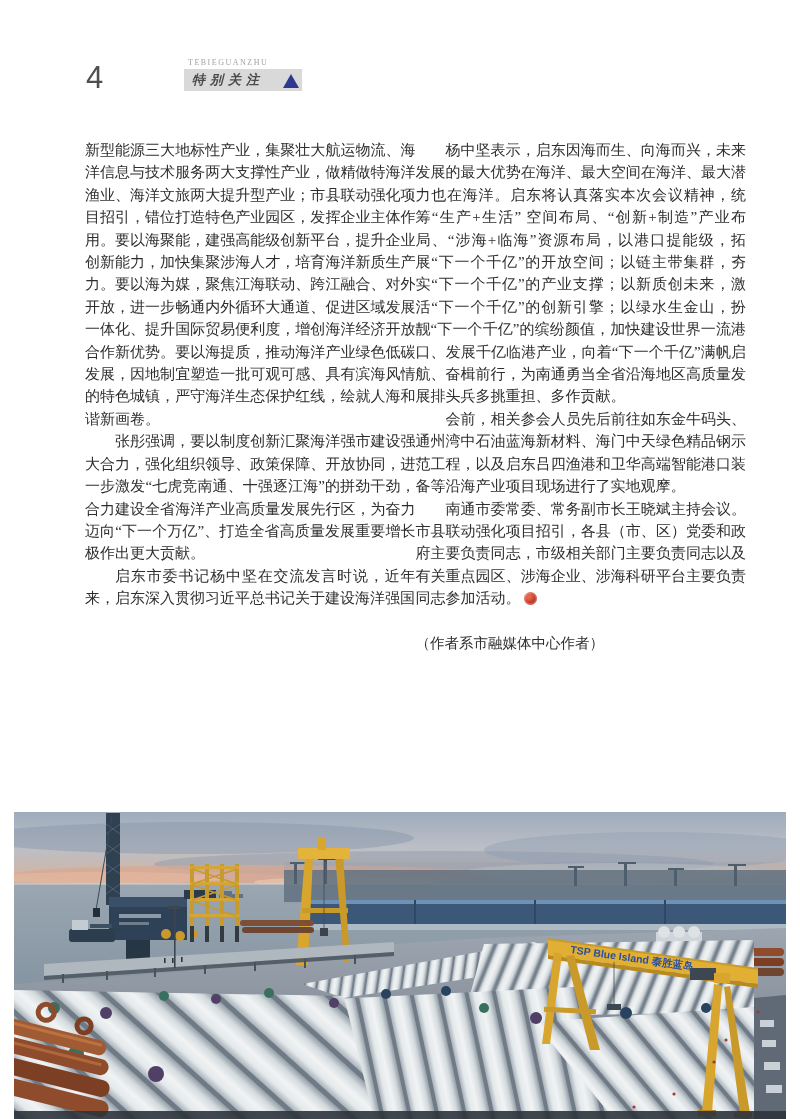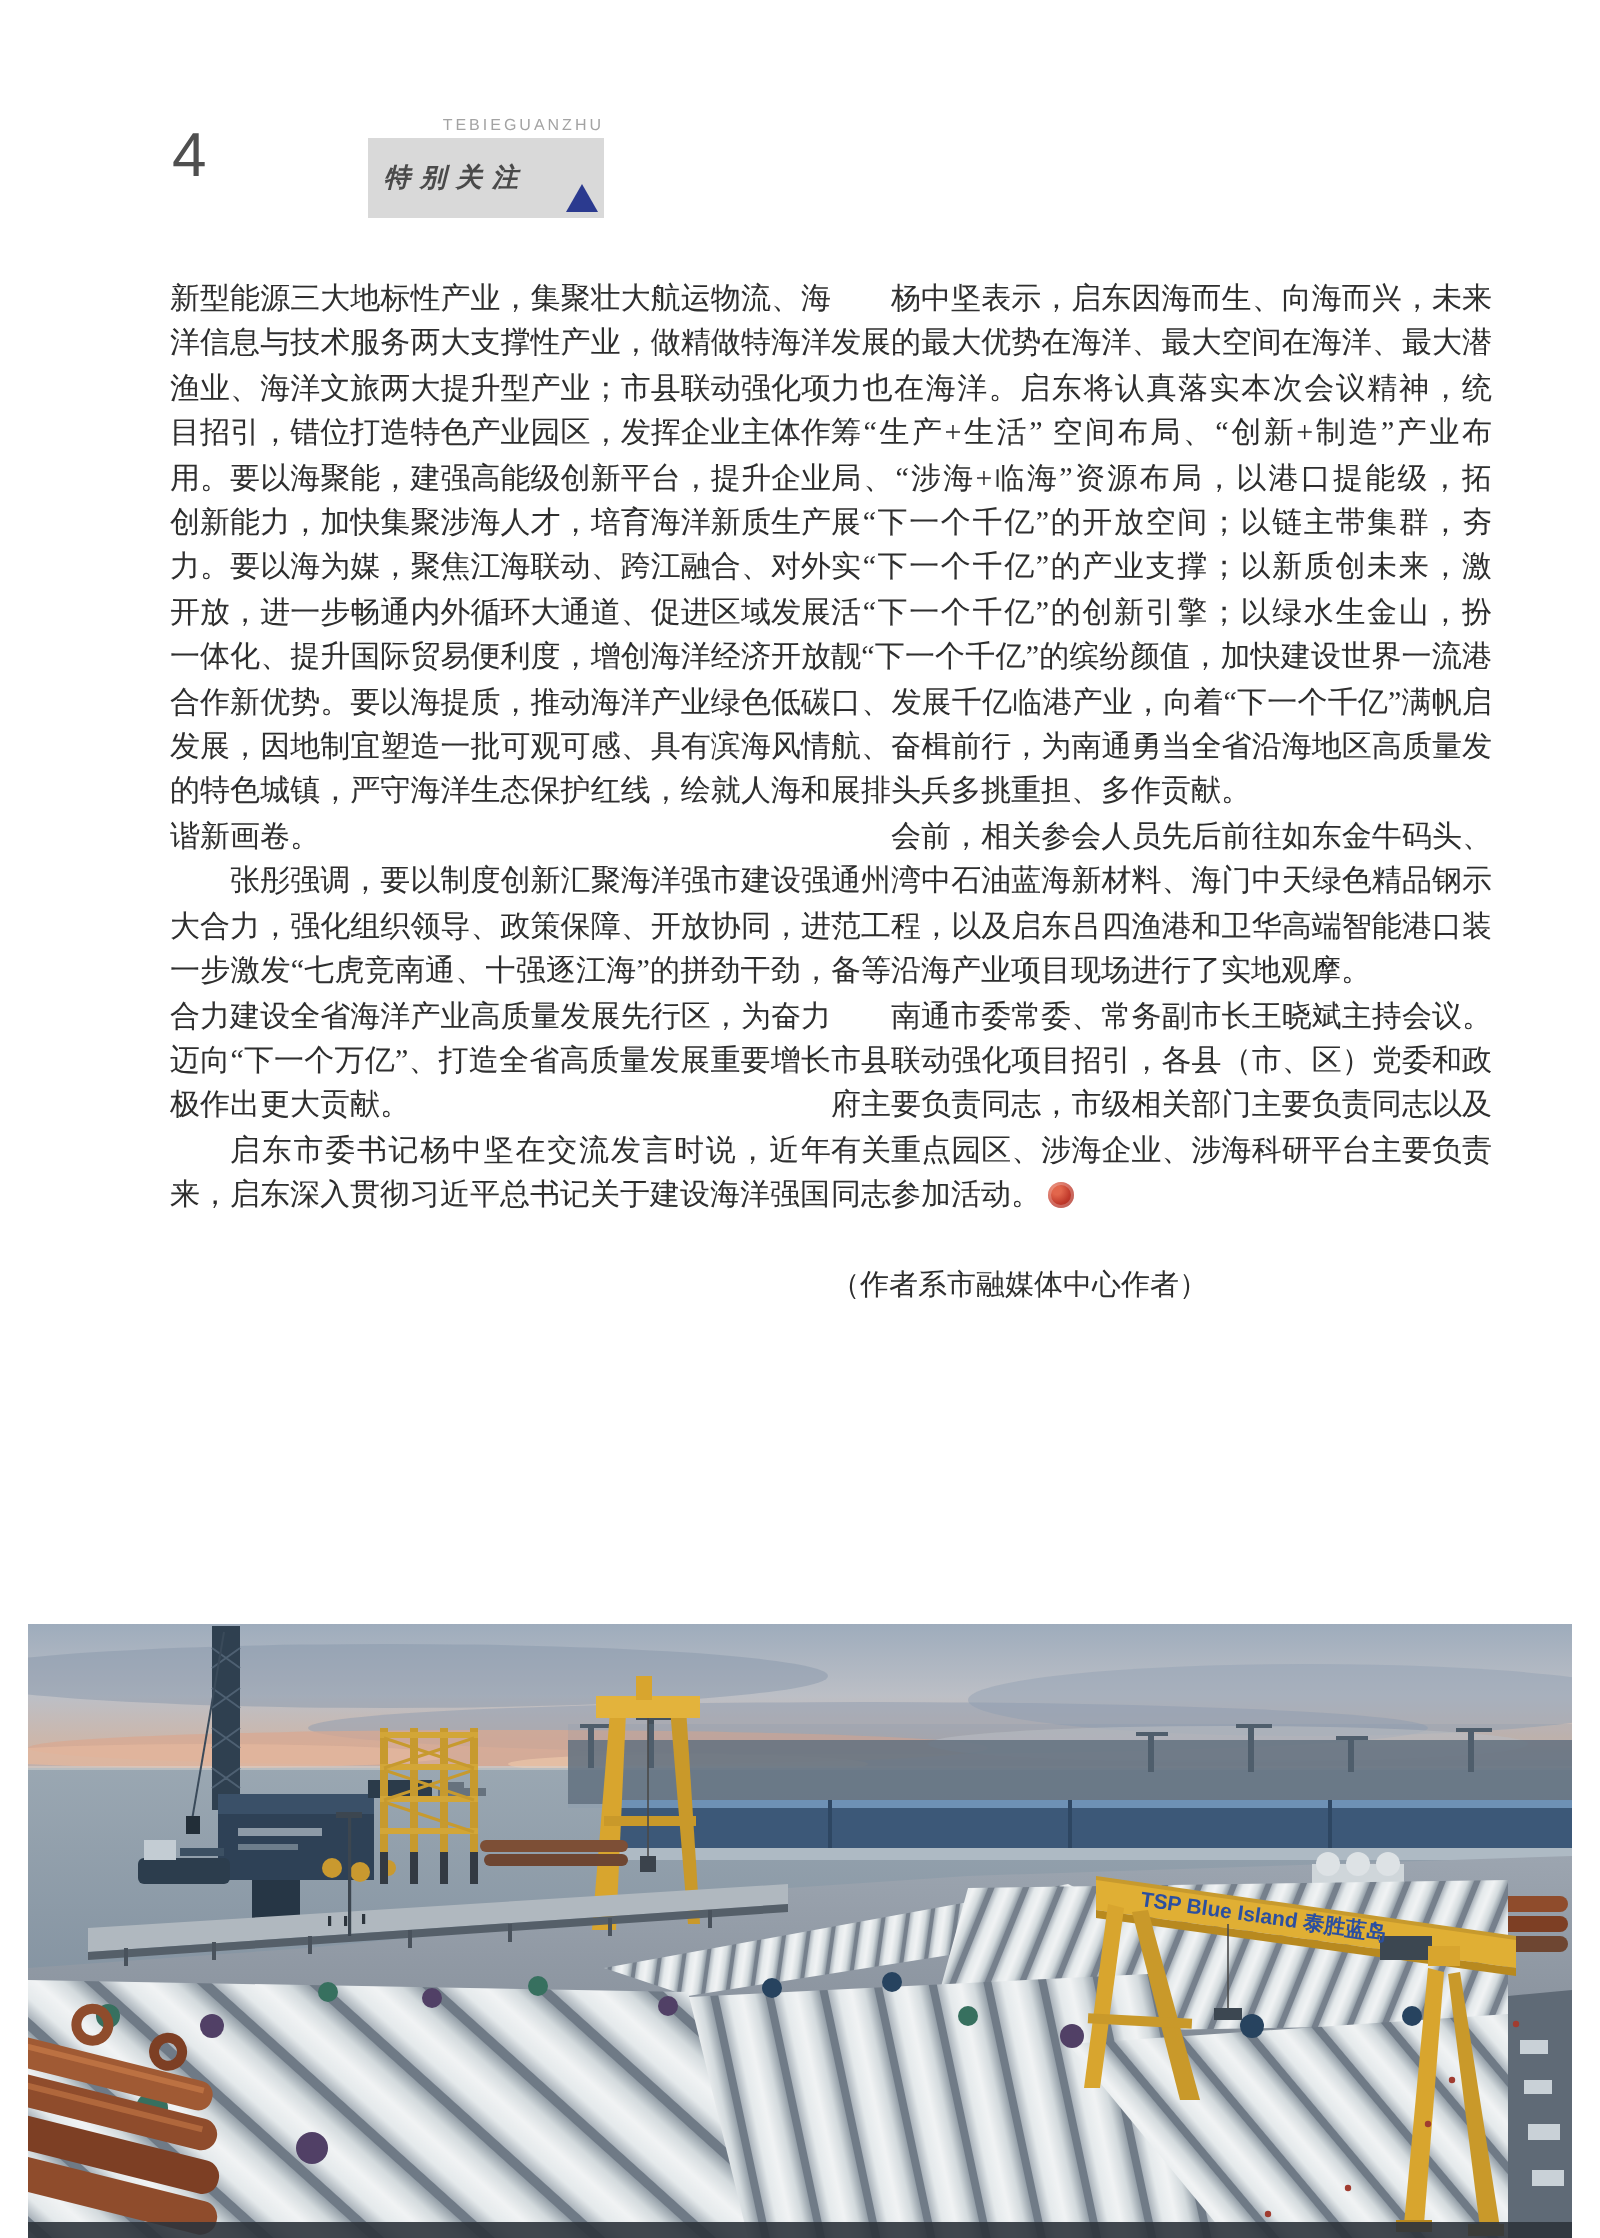--- a/index.html
+++ b/index.html
@@ -5,23 +5,23 @@
   html,body{margin:0;padding:0;}
   body{width:800px;height:1119px;position:relative;background:#ffffff;overflow:hidden;
        font-family:"Liberation Serif","DejaVu Serif",serif;color:#333;}
   .page{position:absolute;inset:0;}
 
   
   .hdr{position:absolute;left:86px;top:58px;height:46px;}
   .pagenum{position:absolute;left:0;top:2px;font-family:"Liberation Sans","DejaVu Sans",sans-serif;
            font-size:31px;color:#4f4f4f;letter-spacing:1px;}
   .secblock{position:absolute;left:98px;top:0;}
-  .pinyin{font-family:Liberation Sans, sans-serif;font-size:8px;color:#a3a3a3;
-          letter-spacing:1.5px;margin-left:4px;margin-bottom:2px;text-align:right;}
-  .band{position:relative;width:118px;height:40px;background:#d9d9d9;display:flex;align-items:center;}
+  .pinyin{font-family:Liberation Serif, serif;font-size:8px;color:#a3a3a3;
+          letter-spacing:1.5px;margin-left:4px;margin-bottom:2px;}
+  .band{position:relative;width:118px;height:22px;background:#d9d9d9;display:flex;align-items:center;}
   .band-text{font-size:13px;font-style:italic;font-weight:bold;color:#4a4a4a;
              letter-spacing:5px;padding-left:8px;white-space:nowrap;}
   .tri{position:absolute;right:3px;bottom:3px;width:0;height:0;
        border-left:8px solid transparent;border-right:8px solid transparent;
        border-bottom:14px solid #2b3a8f;}
 
   
   .columns{position:absolute;left:85px;right:54px;top:139px;display:flex;}
   .col{flex:1;font-size:15px;line-height:22.4px;text-align:justify;color:#2e2e2e;}
   .para{margin:0;text-indent:2em;}

